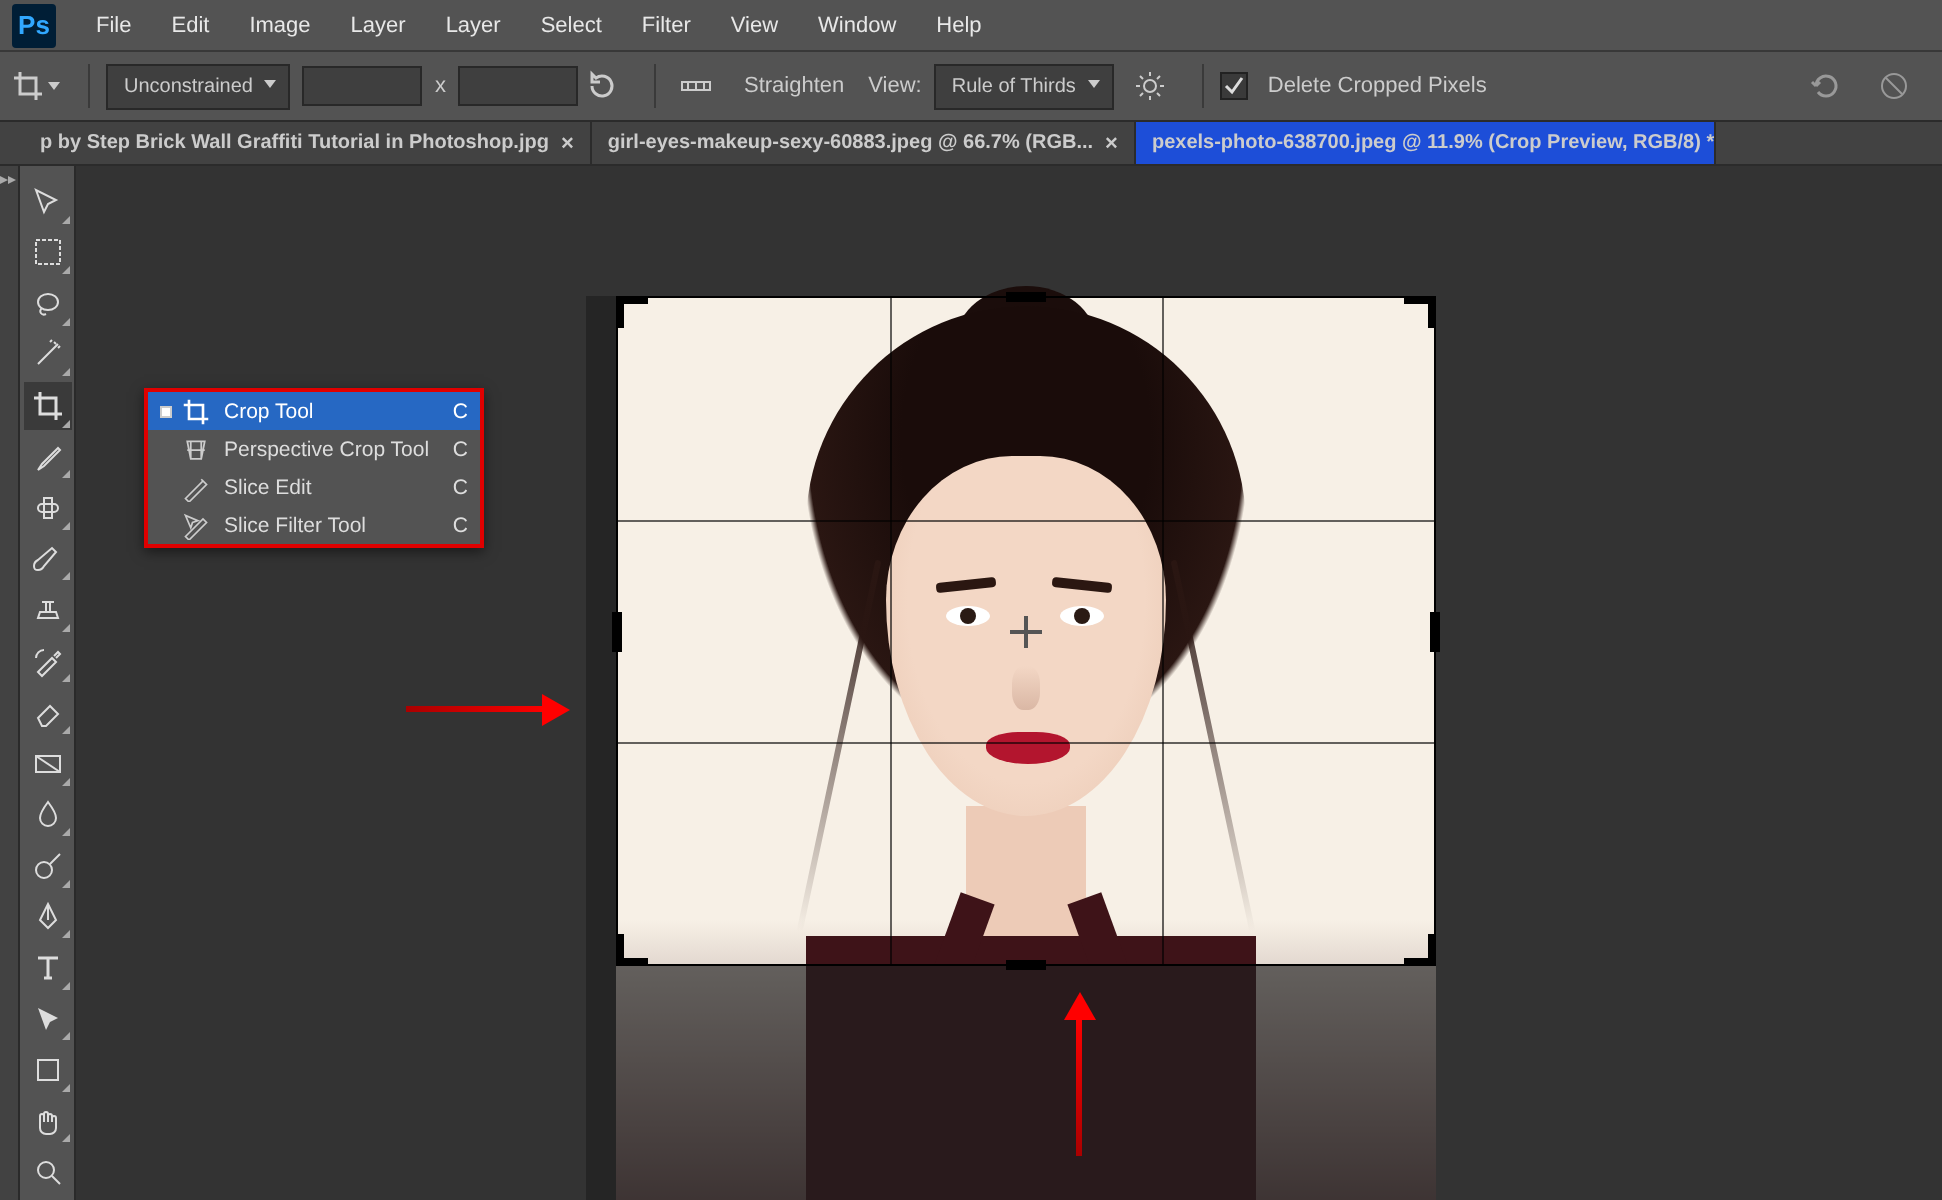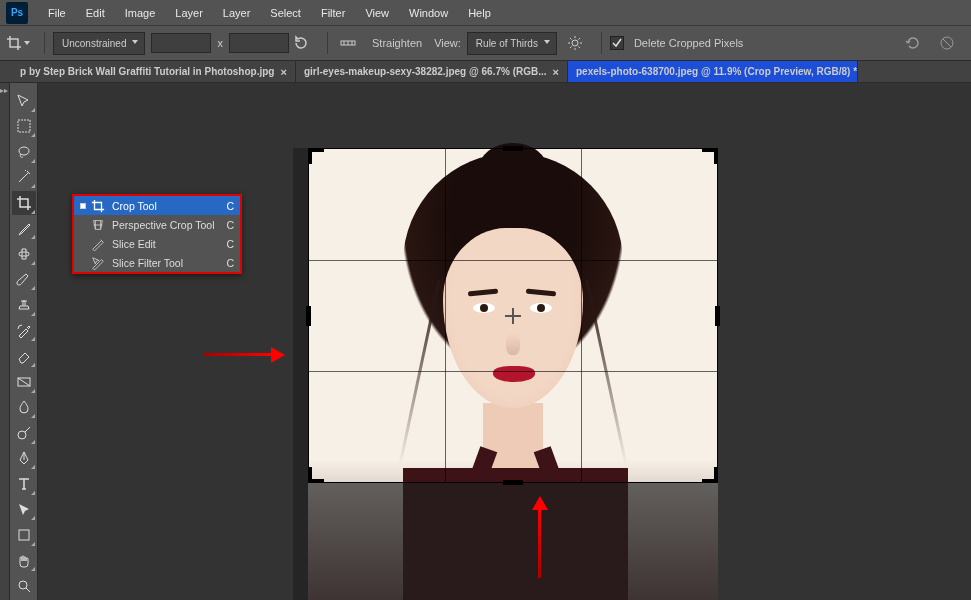--- a/index.html
+++ b/index.html
@@ -1,20 +1,20 @@
 <!DOCTYPE html>
 <html><head>
 <meta charset="utf-8">
 <style>
 * { margin: 0; padding: 0; box-sizing: border-box; font-family: Tahoma, Arial, sans-serif; }
 body { background: #535353; color: #e0e0e0; font-size: 11px; overflow: hidden; width: 971px; height: 600px; }
 
 
 .menu-bar { background: #535353; height: 25px; display: flex; align-items: center; padding-left: 6px; }
-.ps-logo { width: 22px; height: 22px; background: #001e36; color: #31a8ff; display: flex; align-items: center; justify-content: center; font-weight: bold; font-size: 10px; border-radius: 2px; margin-right: 10px; }
+.ps-logo { width: 22px; height: 22px; background: #001e36; color: #31a8ff; display: flex; align-items: center; justify-content: center; font-weight: bold; font-size: 13px; border-radius: 2px; margin-right: 10px; }
 .menu-item { padding: 4px 10px; cursor: default; color: #e8e8e8; }
 
 
 .options-bar { background: #535353; height: 36px; display: flex; align-items: center; padding-left: 6px; border-top: 1px solid #383838; border-bottom: 1px solid #2b2b2b; }
 .opt-icon { width: 24px; height: 24px; display: flex; align-items: center; justify-content: center; margin-right: 6px; cursor: default; }
 .opt-dropdown { background: #3f3f3f; border: 1px solid #282828; height: 23px; display: flex; align-items: center; padding: 0 18px 0 8px; position: relative; font-size: 10px; color: #ccc; margin-right: 6px; }
 .opt-dropdown::after { content: ""; position: absolute; right: 6px; top: 7px; border-left: 3px solid transparent; border-right: 3px solid transparent; border-top: 4px solid #ccc; }
 .opt-input { background: #3f3f3f; border: 1px solid #282828; width: 60px; height: 20px; }
 .opt-label { color: #ccc; margin: 0 6px; font-size: 11px; }
 .opt-check { width: 14px; height: 14px; background: #3a3a3a; border: 1px solid #222; display: inline-flex; align-items: center; justify-content: center; margin-right: 4px; }
@@ -181,21 +181,21 @@
       </div>
   </div>
 </div>
 
 <div class="tabs">
   <div class="tab">
       <span>p by Step Brick Wall Graffiti Tutorial in Photoshop.jpg</span>
       <span class="tab-close">×</span>
     </div>
   <div class="tab">
-      <span>girl-eyes-makeup-sexy-38282.jpeg @ 66.7% (RGB...</span>
+      <span>girl-eyes-makeup-sexy-60883.jpeg @ 66.7% (RGB...</span>
       <span class="tab-close">×</span>
     </div>
   <div class="tab active">
       <span>pexels-photo-638700.jpeg @ 11.9% (Crop Preview, RGB/8) *</span>
       <span class="tab-close">×</span>
     </div>
 </div>
 
 <div class="work-area">
   <div class="left-gutter">

